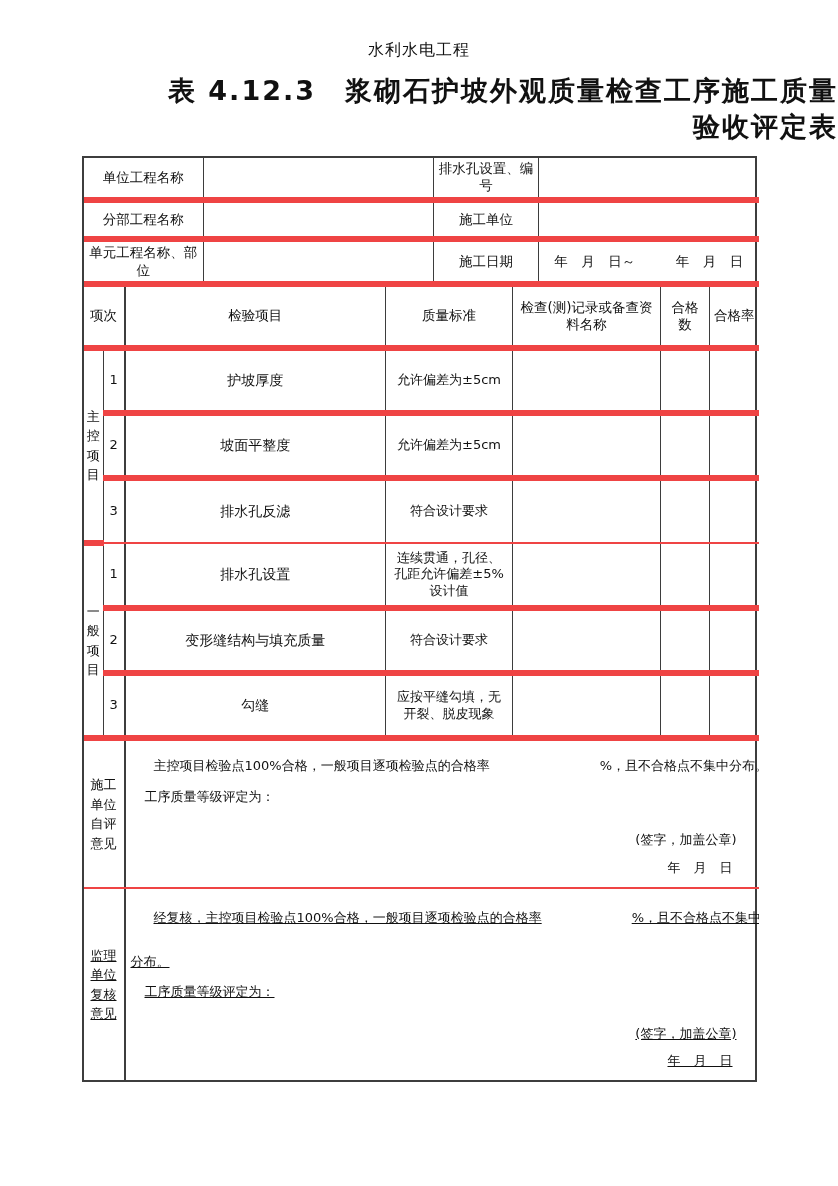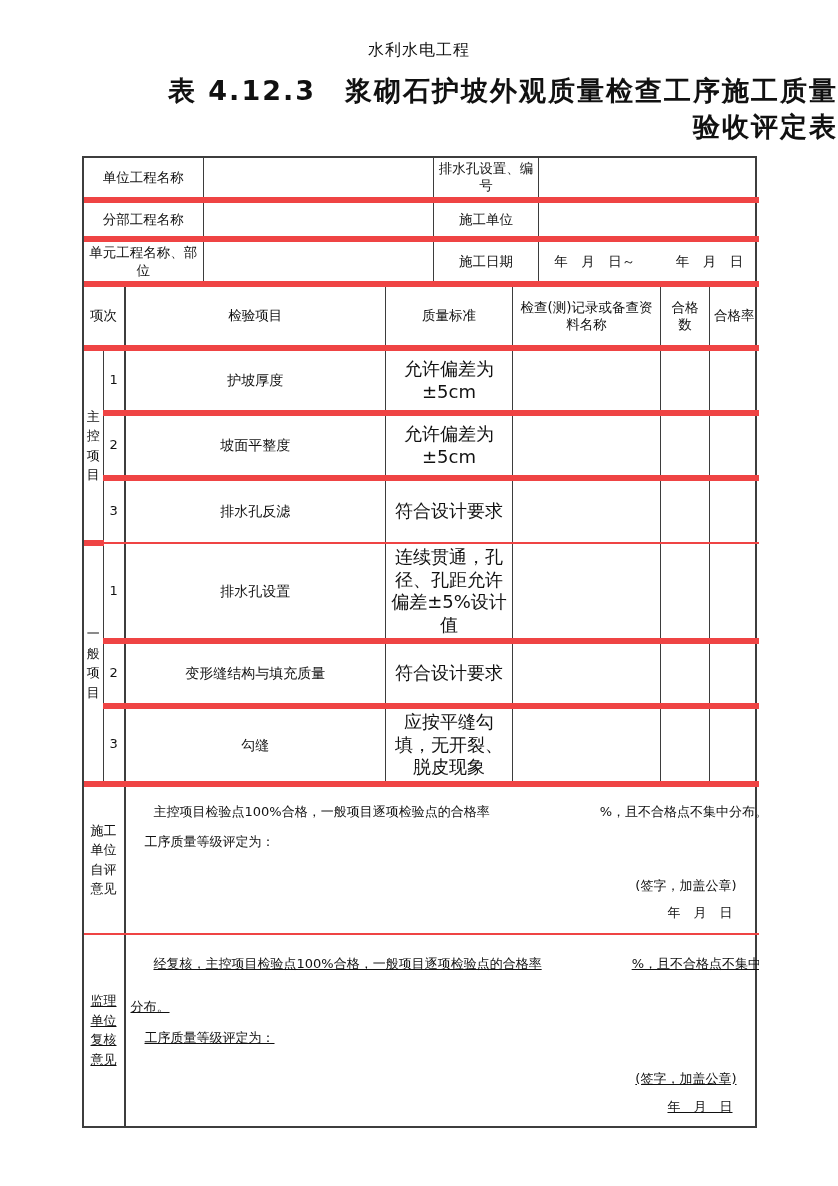--- a/index.html
+++ b/index.html
@@ -50,21 +50,21 @@
   td:last-child { border-right: none; }
   .foot-tbl tr:last-child td { border-bottom: none; text-decoration: underline; }
 
   .info-tbl tr { height: 39px; }
   .main-tbl tr.hdr { height: 61px; }
   .main-tbl tr.item { height: 65px; }
 
   .thick-r { border-right-width: 2px !important; }
   .thick-b td { border-bottom-width: 2px; }
 
-  .std-cell { font-size: 18px; line-height: 1.25; padding: 2px 5px; }
+  .std-cell { font-size: 13px; line-height: 1.25; padding: 2px 5px; }
   .item-cell { font-size: 14px; }
   .no-cell { font-size: 13px; padding: 0 1px; }
   .group-cell { padding: 0 0; }
 
   .vlabel {
     margin: 0 auto;
     word-break: break-all;
     line-height: 1.5;
     font-size: 13px;
     text-align: center;

